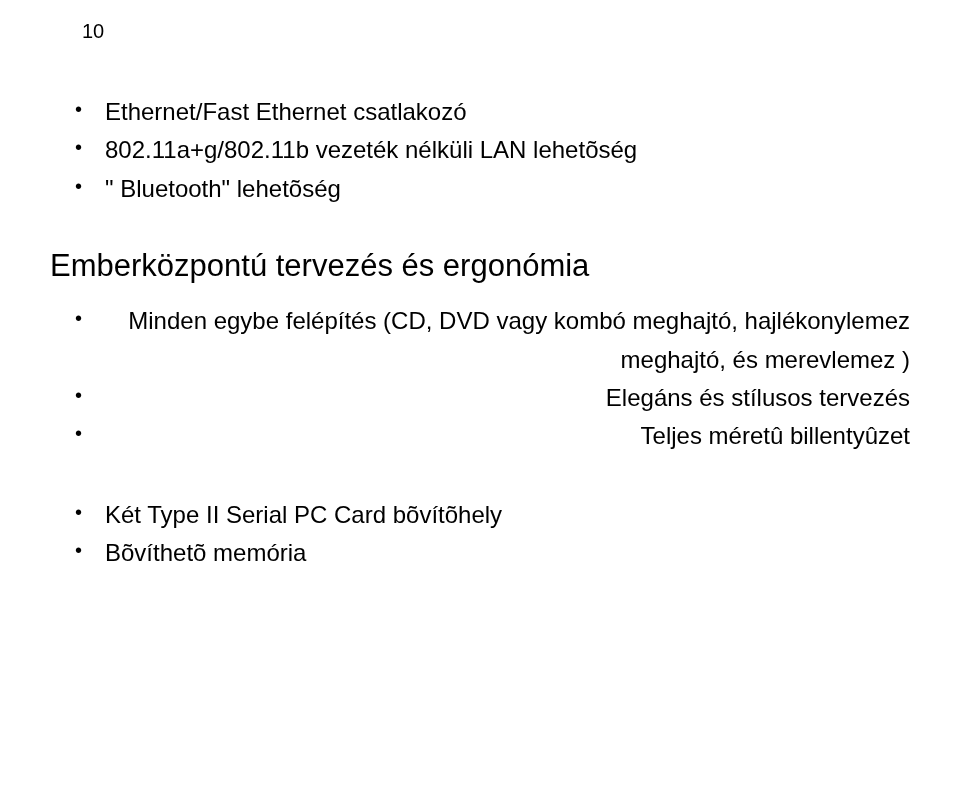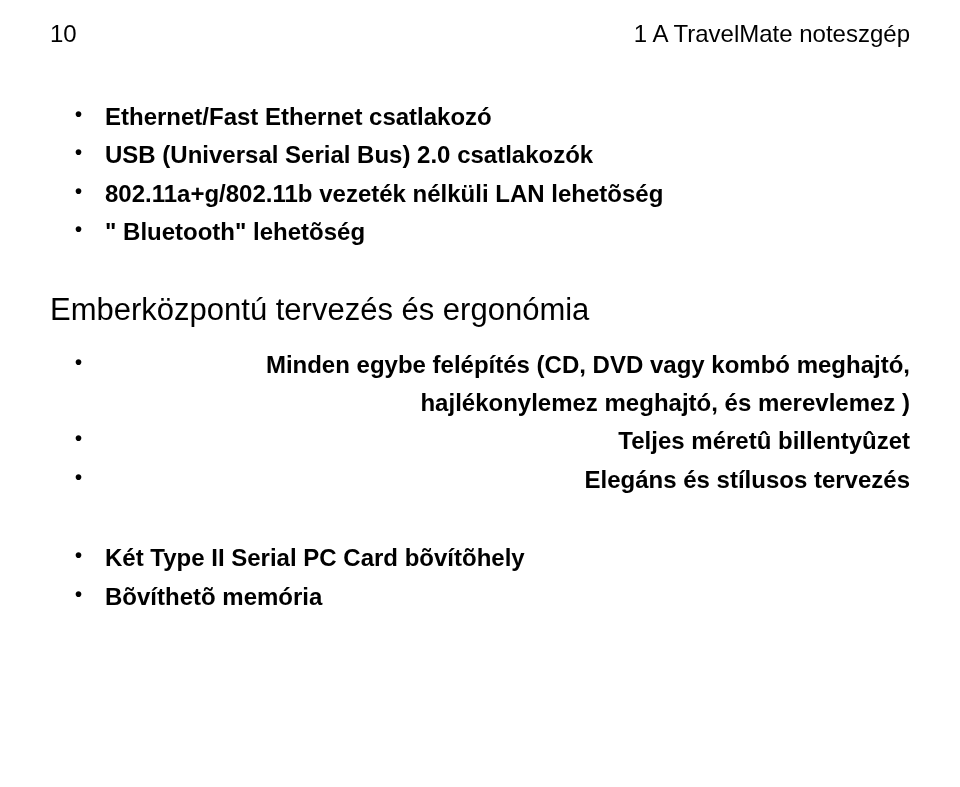--- a/index.html
+++ b/index.html
@@ -12,34 +12,34 @@
     height: 787px;
     overflow: hidden;
     box-sizing: border-box;
   }
   .page {
     padding: 20px 50px 0 50px;
   }
   .header-row {
     display: flex;
     justify-content: space-between;
-    font-size: 24px;
+    font-size: 20px;
     margin-bottom: 50px;
+    margin-left: 32px;
   }
   ul.bullets {
     list-style: none;
     padding: 0;
     margin: 0 0 40px 0;
   }
   ul.bullets li {
     font-size: 24px;
     line-height: 1.6;
     padding-left: 55px;
     position: relative;
-    font-weight: bold;
   }
   ul.bullets li::before {
     content: "•";
     position: absolute;
     left: 25px;
     top: 0;
     font-size: 20px;
   }
   .section-heading {
     font-size: 31px;
@@ -51,35 +51,33 @@
     text-align: right;
   }
 </style>
 </head>
 <body>
 
 <div class="page">
 
   <div class="header-row">
     <span>10</span>
-    <span>1   A TravelMate noteszgép</span>
   </div>
 
   <ul class="bullets">
     <li>Ethernet/Fast Ethernet csatlakozó</li>
-    <li>USB (Universal Serial Bus) 2.0 csatlakozók</li>
     <li>802.11a+g/802.11b vezeték nélküli LAN lehetõség</li>
     <li>" Bluetooth" lehetõség</li>
   </ul>
 
   <div class="section-heading">Emberközpontú tervezés és ergonómia</div>
   <ul class="bullets tight">
     <li>Minden egybe felépítés (CD, DVD vagy kombó meghajtó, hajlékonylemez meghajtó, és merevlemez )</li>
+    <li>Elegáns és stílusos tervezés</li>
     <li>Teljes méretû billentyûzet</li>
-    <li>Elegáns és stílusos tervezés</li>
   </ul>
 
   <ul class="bullets">
     <li>Két Type II Serial PC Card bõvítõhely</li>
     <li>Bõvíthetõ memória</li>
   </ul>
 
 </div>
 
 </body></html>

